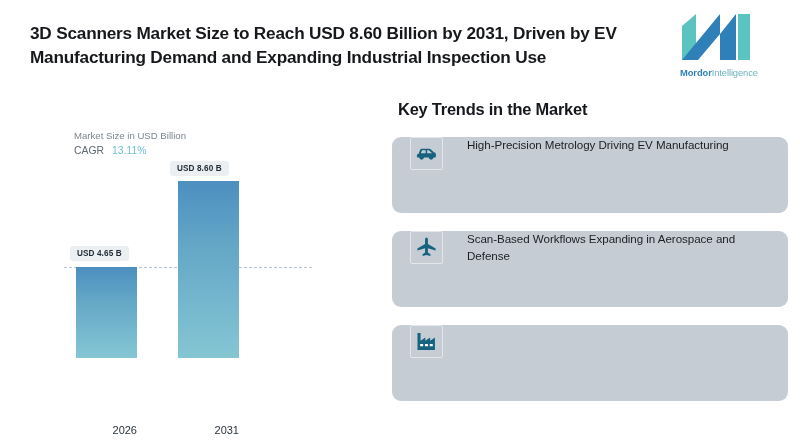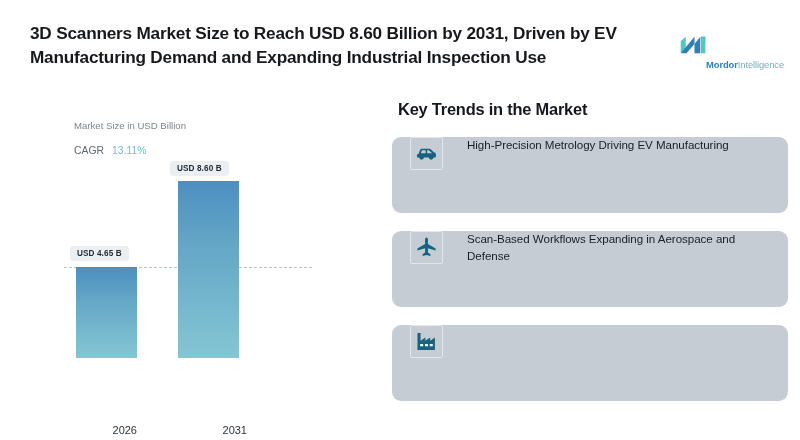--- a/index.html
+++ b/index.html
@@ -32,22 +32,22 @@
     font-weight: bold;
     line-height: 1.42;
     color: #16181c;
     letter-spacing: -0.2px;
     max-width: 640px;
   }
   .brand-logo {
     flex: 0 0 auto;
     width: 104px;
     display: flex;
-    flex-direction: row;
-    align-items: flex-end;
+    flex-direction: column;
+    align-items: flex-start;
     margin-left: 10px;
   }
   .brand-mark { width: 72px; height: 50px; display:block; }
   .brand-words {
     margin-top: 5px;
     font-size: 9.4px;
     white-space: nowrap;
     letter-spacing: -0.1px;
   }
   .brand-words .b1 { color: #2f7fb8; font-weight: bold; }
@@ -61,21 +61,21 @@
     background: #ffffff;
     border-radius: 6px;
     box-sizing: border-box;
   }
   .chart-title {
     position: absolute; left: 56px; top: 15px;
     font-size: 12.6px; font-weight: bold; color: #1c2530;
     letter-spacing: -0.15px;
   }
   .chart-sub {
-    position: absolute; left: 56px; top: 24px;
+    position: absolute; left: 56px; top: 34px;
     font-size: 9.6px; color: #7b858f;
   }
   .chart-cagr {
     position: absolute; left: 56px; top: 49px;
     font-size: 10.4px; color: #5e6872;
   }
   .chart-cagr .val { color: #6fc0d8; margin-left: 8px; }
 
   .plot {
     position: absolute;
@@ -112,21 +112,21 @@
 
   .xlabel {
     position: absolute;
     top: 266px;
     font-size: 11px;
     color: #2b333c;
     text-align: right;
     width: 61px;
   }
   .xlabel.x2026 { left: 58px; }
-  .xlabel.x2031 { left: 168px; }
+  .xlabel.x2031 { left: 160px; }
 
   
   .trends {
     position: absolute;
     left: 392px; top: 100px;
     width: 396px;
   }
   .trends-title {
     font-size: 16.4px;
     font-weight: bold;

